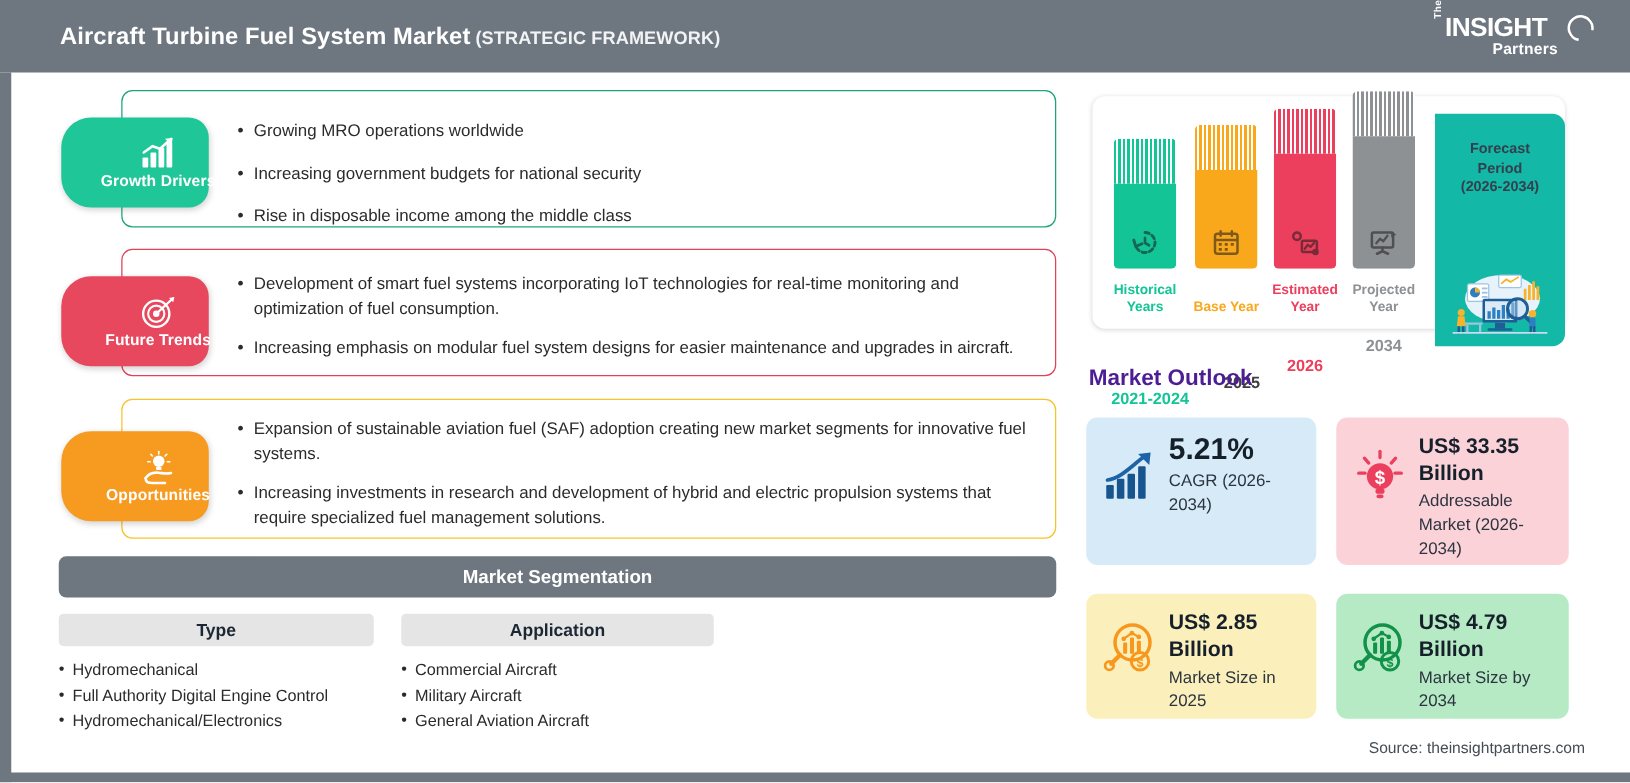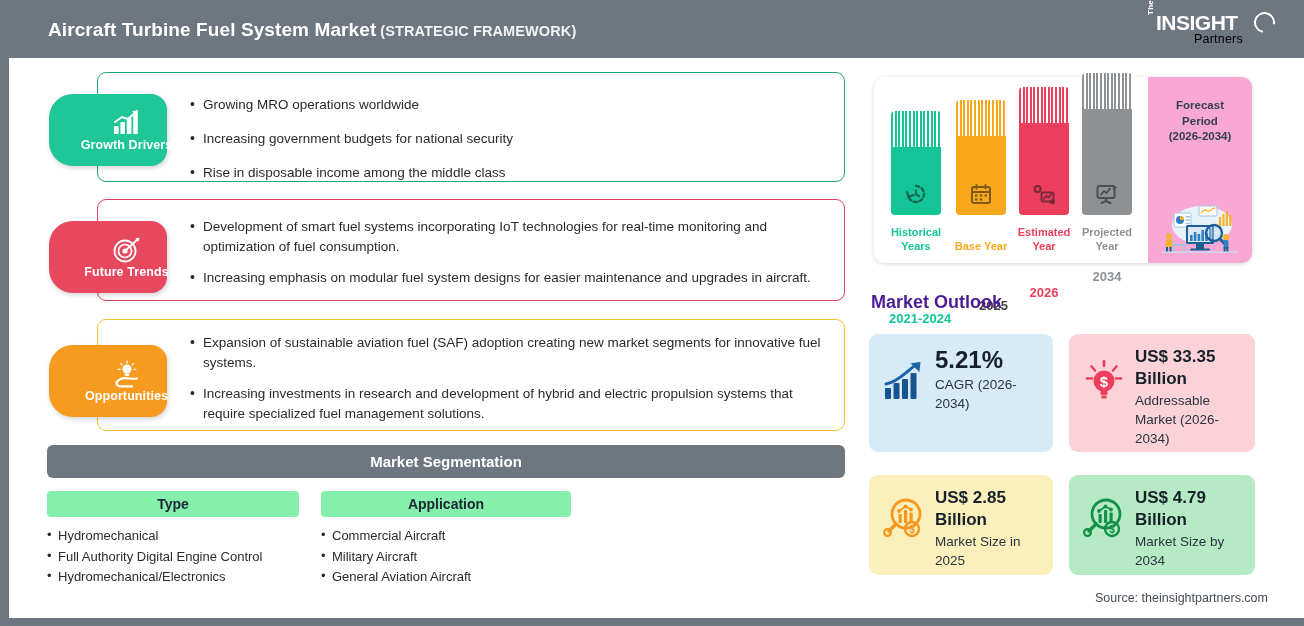--- a/index.html
+++ b/index.html
@@ -71,22 +71,22 @@
     font-size: 21px;
     font-weight: bold;
     color: #ffffff;
     letter-spacing: -0.5px;
   }
   .logo-partners {
     position: absolute;
     left: 48px;
     top: 21px;
     font-size: 12.5px;
-    font-weight: normal;
-    color: #000000;
+    font-weight: bold;
+    color: #ffffff;
     letter-spacing: 0.2px;
   }
   .logo-swoosh {
     position: absolute;
     left: 108px;
     top: 1px;
     width: 17px;
     height: 17px;
     border: 2.5px solid #ffffff;
     border-radius: 50%;
@@ -196,21 +196,21 @@
     box-sizing: border-box;
   }
   #seg-header-text {
     font-size: 15px;
     font-weight: bold;
     color: #ffffff;
   }
   .seg-col-head {
     position: absolute;
     height: 26px;
-    background: #86efac;
+    background: #e5e5e5;
     border-radius: 4px;
     display: flex;
     align-items: center;
     justify-content: center;
     box-sizing: border-box;
   }
   #seg-head-0 { left: 47px;  top: 491px; width: 252px; }
   #seg-head-1 { left: 321px; top: 491px; width: 250px; }
   .seg-col-head-text {
     font-size: 14px;
@@ -250,24 +250,24 @@
     width: 378px;
     height: 186px;
     background: #ffffff;
     border-radius: 10px;
     box-shadow: 0 1px 4px rgba(0,0,0,0.16);
     box-sizing: border-box;
   }
   #forecast-pane {
     position: absolute;
     right: 0;
-    top: 0;
+    top: 14px;
     width: 104px;
     height: 186px;
-    background: #f9a8d4;
+    background: #14b8a6;
     border-radius: 0 10px 10px 0;
     box-sizing: border-box;
   }
   #forecast-label {
     position: absolute;
     left: 0;
     top: 21px;
     width: 104px;
     text-align: center;
     font-size: 11.5px;

